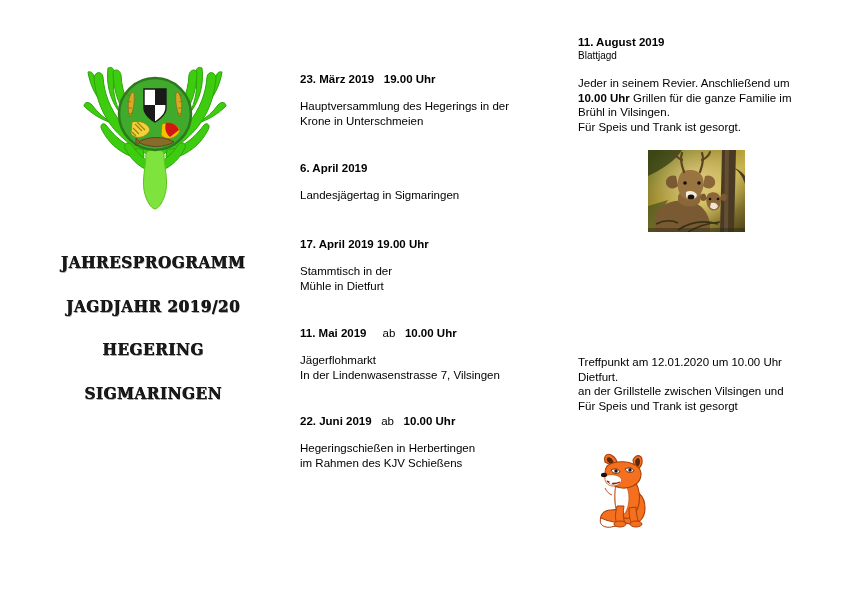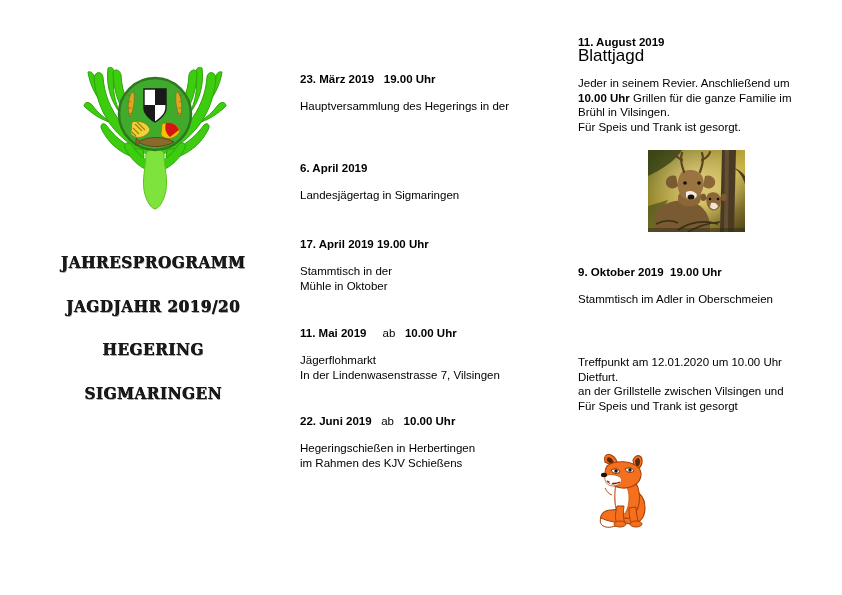--- a/index.html
+++ b/index.html
@@ -77,21 +77,21 @@
     font-size: 11.5px;
     font-weight: 700;
     line-height: 14px;
     margin: 0;
     white-space: nowrap;
   }
   .entry-head .nb {
     font-weight: 400;
   }
   .entry-sub {
-    font-size: 17px;
+    font-size: 10px;
     font-weight: 400;
     line-height: 14px;
     margin: 0;
   }
   .entry-body {
     font-size: 11.5px;
     font-weight: 400;
     line-height: 14.5px;
     margin: 0;
   }
@@ -206,37 +206,38 @@
   </div>
 
   <div class="col col-mid">
 
     <div class="entry m1">
       <p class="entry-head">
         <span>23. März 2019</span>&nbsp;&nbsp;&nbsp;<span>19.00 Uhr</span>
       </p>
       <div class="gap-sm"></div>
       <p class="entry-body">Hauptversammlung des Hegerings in der</p>
+      <p class="entry-body">Krone in Unterschmeien</p>
     </div>
 
     <div class="entry m2">
       <p class="entry-head">
         <span>6. April 2019</span>
       </p>
       <div class="gap-sm"></div>
       <p class="entry-body">Landesjägertag in Sigmaringen</p>
     </div>
 
     <div class="entry m3">
       <p class="entry-head">
         <span>17. April 2019</span>&nbsp;<span>19.00 Uhr</span>
       </p>
       <div class="gap-sm"></div>
       <p class="entry-body">Stammtisch in der</p>
-      <p class="entry-body">Mühle in Oktober</p>
+      <p class="entry-body">Mühle in Dietfurt</p>
     </div>
 
     <div class="entry m4">
       <p class="entry-head">
         <span>11. Mai 2019</span>&nbsp;&nbsp;&nbsp;&nbsp;&nbsp;<span class="nb">ab</span>&nbsp;&nbsp;&nbsp;<span>10.00 Uhr</span>
       </p>
       <div class="gap-sm"></div>
       <p class="entry-body">Jägerflohmarkt</p>
       <p class="entry-body">In der Lindenwasenstrasse 7, Vilsingen</p>
     </div>
@@ -318,25 +319,21 @@
         <g stroke="#2e2a12" stroke-width="1.6" fill="none" opacity="0.85">
           <path d="M30 80 C42 72 56 70 70 74"></path>
           <path d="M40 82 C50 76 60 73 72 72"></path>
           <path d="M8 74 C16 70 24 70 30 73"></path>
         </g>
         <path d="M0 78 L97 78 L97 82 L0 82 Z" fill="#2a2a12" opacity="0.45"></path>
       </svg>
     </div>
 
     <div class="entry r2">
-      <p class="entry-head">
-        <span>9. Oktober 2019</span>&nbsp;&nbsp;<span>19.00 Uhr</span>
-      </p>
-      <div class="gap-sm"></div>
-      <p class="entry-body">Stammtisch im Adler in Oberschmeien</p>
+      <div class="gap-sm"></div>
     </div>
 
     <div class="entry r3">
       <div class="gap-sm"></div>
       <div class="gap-sm"></div>
       <p class="entry-body">Treffpunkt am 12.01.2020 um 10.00 Uhr</p>
       <p class="entry-body">Dietfurt.</p>
       <p class="entry-body">an der Grillstelle zwischen Vilsingen und</p>
       <p class="entry-body">Für Speis und Trank ist gesorgt</p>
     </div>

